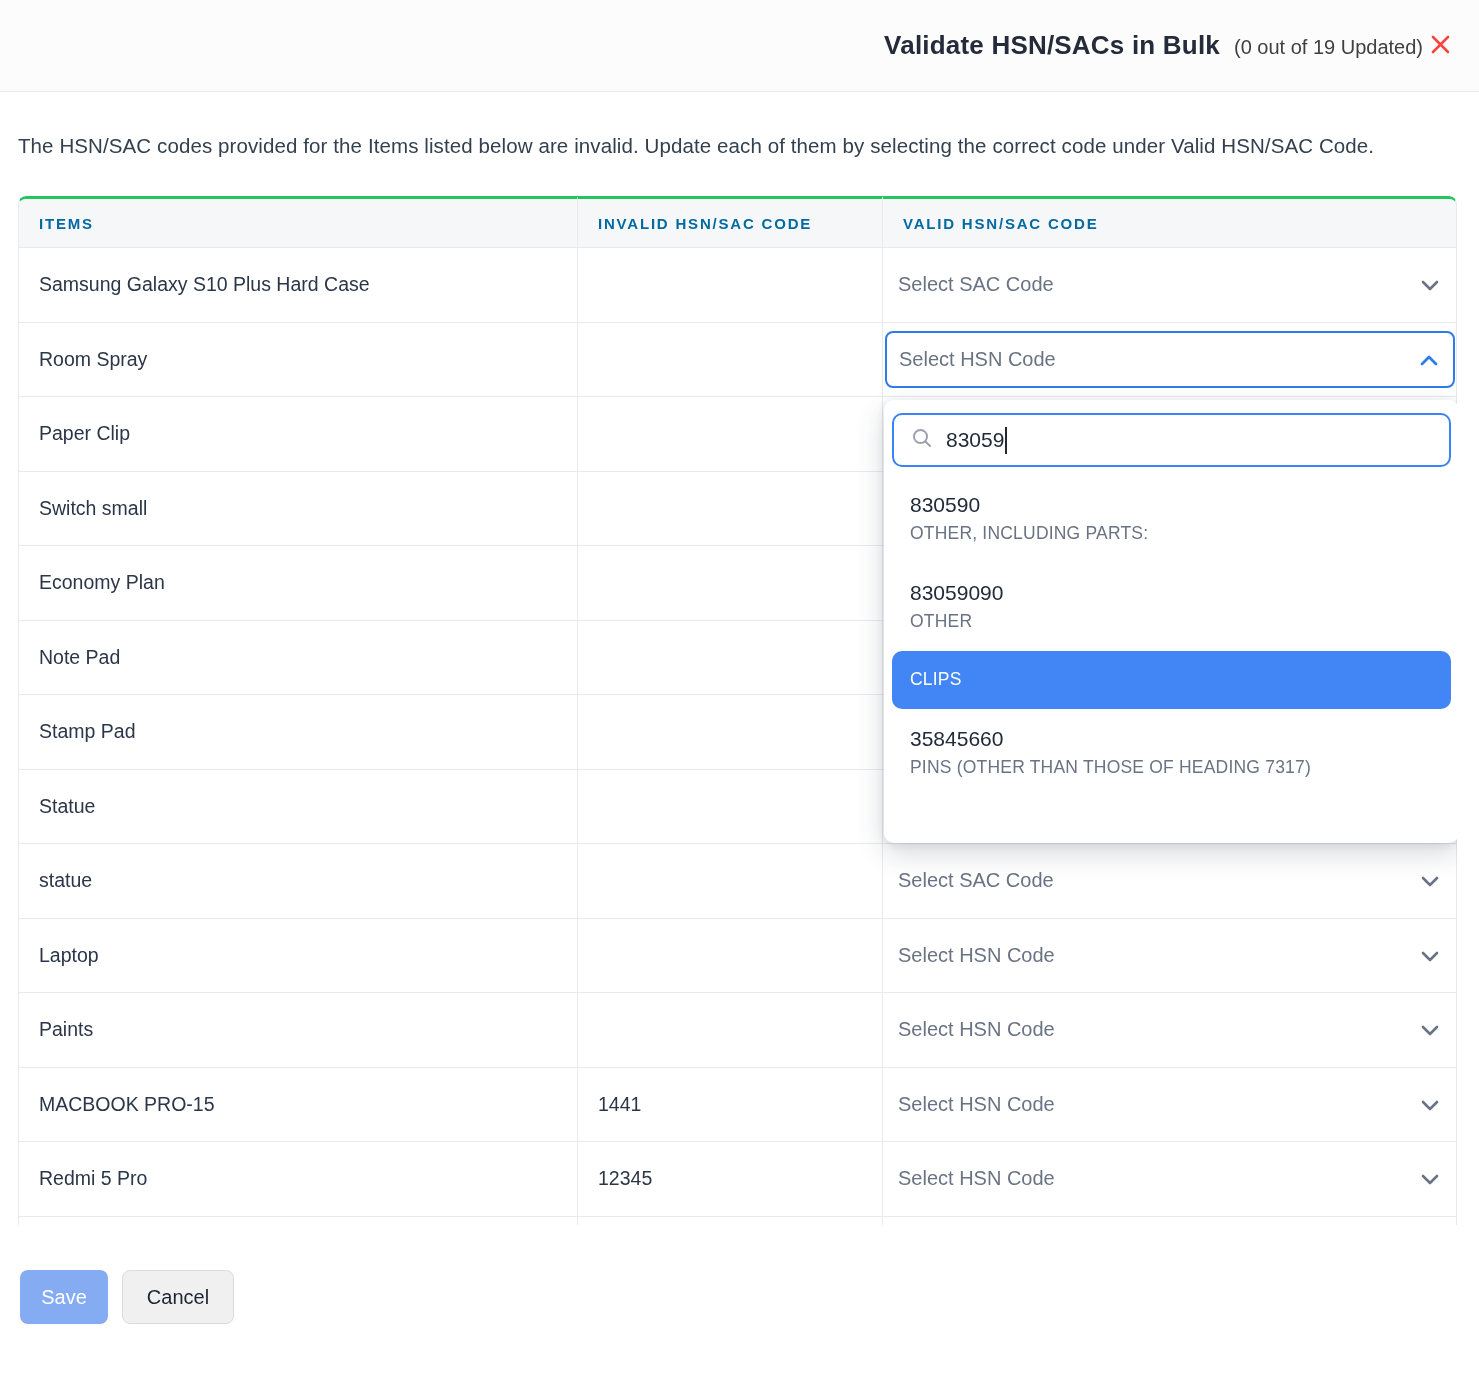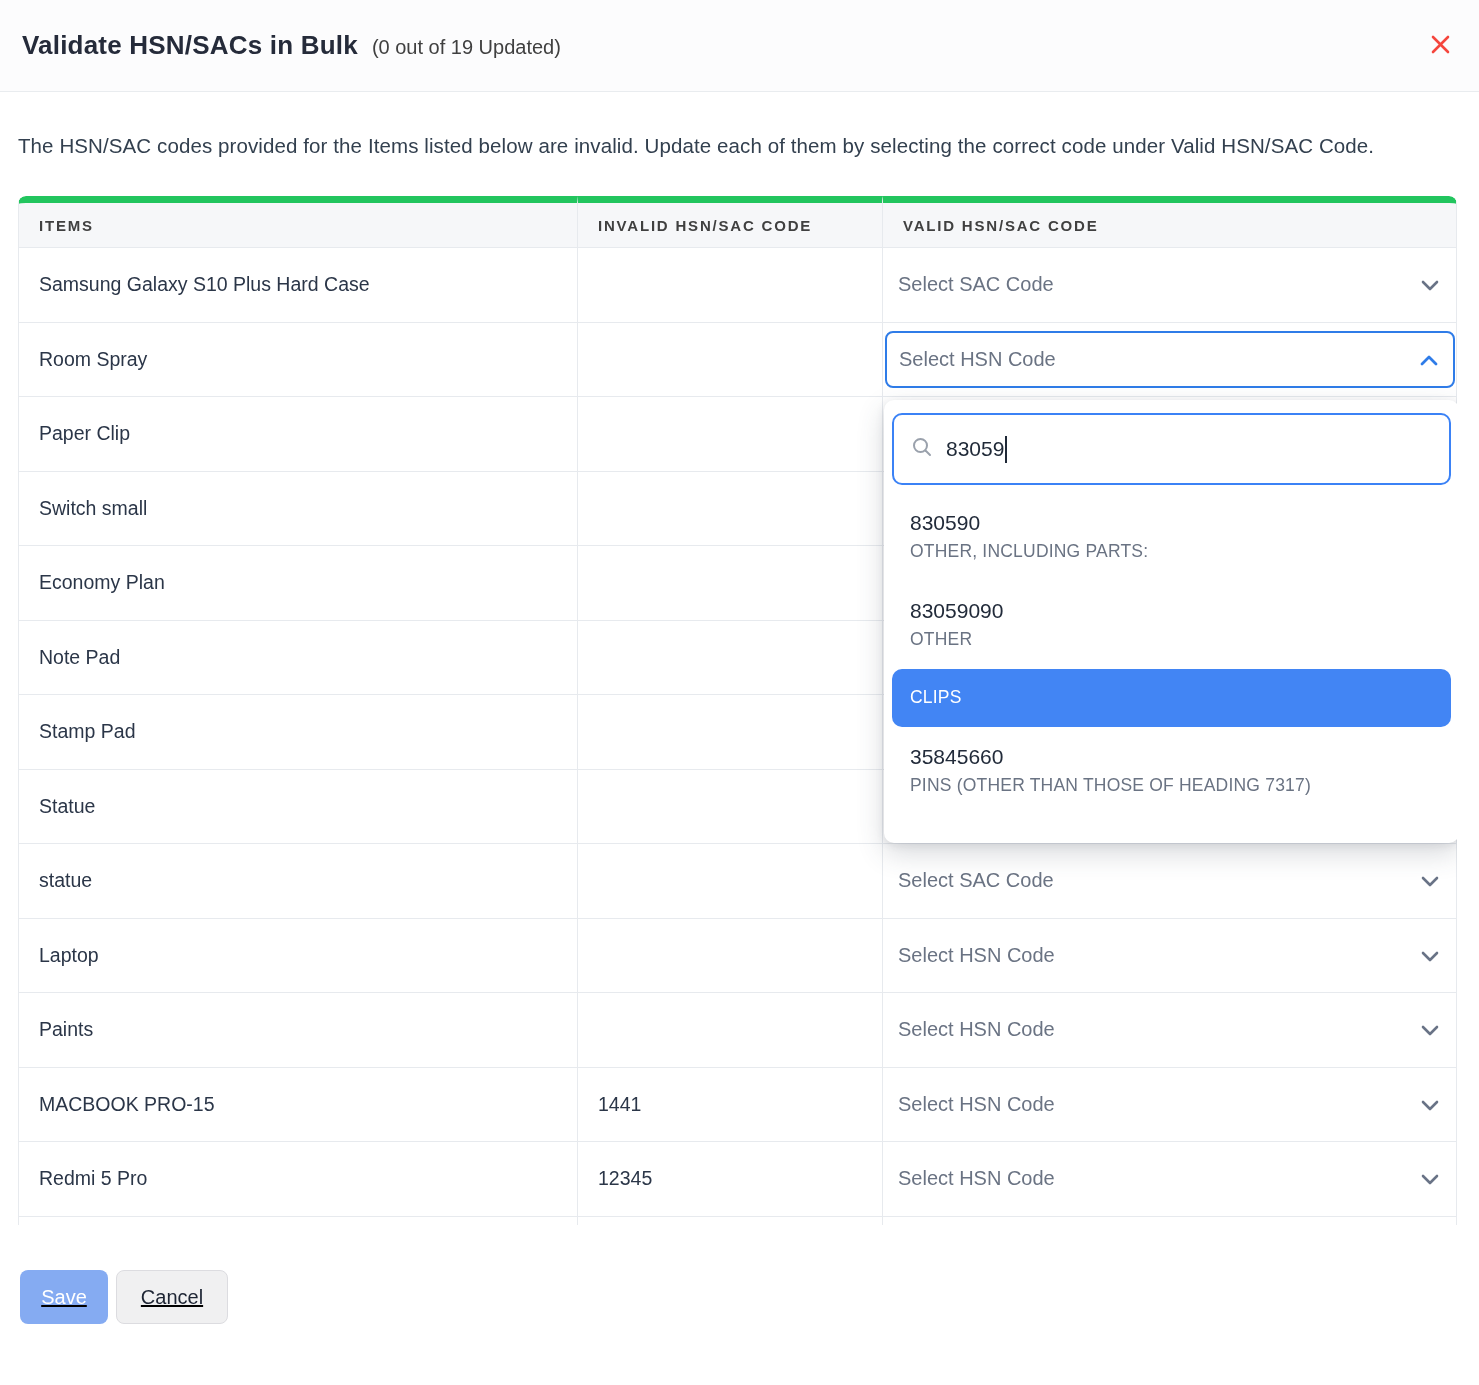--- a/index.html
+++ b/index.html
@@ -3,40 +3,40 @@
 <meta charset="utf-8">
 <style>
   * { margin: 0; padding: 0; box-sizing: border-box; }
   html, body { width: 1479px; height: 1385px; background: #ffffff; overflow: hidden;
     font-family: "Liberation Sans", "DejaVu Sans", sans-serif; }
 
   .modal { position: relative; width: 1479px; height: 1385px; background: #fff; }
 
   
   .modal-header { height: 92px; background: #fcfcfd; border-bottom: 1px solid #e9ecef;
-    display: flex; align-items: center; justify-content: space-between; padding: 0 22px; }
+    display: flex; align-items: center; justify-content: flex-end; padding: 0 22px; }
   .title-wrap { display: flex; align-items: baseline; gap: 14px; }
   .modal-title { font-size: 26px; font-weight: 700; color: #252b3a; letter-spacing: 0.2px; }
   .modal-counter { font-size: 20px; font-weight: 400; color: #404040; }
   .close-btn { width: 34px; height: 34px; display: flex; align-items: center; justify-content: center;
     cursor: pointer; background: transparent; border: none; }
 
   
   .description { margin: 33px 18px 0 18px; width: 1430px; font-size: 20.5px; color: #33404f;
     line-height: 41px; letter-spacing: 0.1px; }
 
   
   .table-wrap { position: relative; margin: 30px 18px 0 18px; width: 1439px; height: 1029px;
     overflow: hidden; border-radius: 8px 8px 0 0; }
   table { border-collapse: separate; border-spacing: 0; table-layout: fixed; width: 1439px; }
   col.c1 { width: 559px; } col.c2 { width: 305px; } col.c3 { width: 575px; }
   th, td { border-bottom: 1px solid #e7eaee; }
   th { height: 52px; background: #f6f7f9; text-align: left; vertical-align: middle;
-       font-size: 15px; font-weight: 700; letter-spacing: 1.8px; color: #404040; padding: 0 0 0 20px;
-       border-top: 7px solid #22c55e; }
+       font-size: 15px; font-weight: 700; letter-spacing: 1.8px; color: #0369a1; padding: 0 0 0 20px;
+       border-top: 3px solid #22c55e; }
   th:first-child { border-left: 1px solid #e7eaee; border-top-left-radius: 8px; }
   th.col-valid { border-right: 1px solid #e7eaee; border-top-right-radius: 8px; }
   th:nth-child(2), td:nth-child(2) { border-left: 1px solid #e7eaee; margin-left: 46px; }
   th:nth-child(3), td:nth-child(3) { border-left: 1px solid #e7eaee; }
   td:first-child { border-left: 1px solid #e7eaee; }
   td:last-child { border-right: 1px solid #e7eaee; }
   td { height: 74.5px; vertical-align: middle; font-size: 19.5px; color: #2b3648; padding: 0 0 0 20px; }
   td.valid-cell { padding: 0; }
   tr.sliver td { height: 40px; border-bottom: none; }
 
@@ -45,35 +45,35 @@
   .select-label { font-size: 20px; color: #6a7383; }
   .select-field.open { height: 57px; margin: 0 1px 0 2px; border: 2px solid #2f7ce8;
     border-radius: 8px; background: #fff; padding: 0 15px 0 12px; }
 
   .chev { flex: 0 0 auto; }
 
   
   .dropdown-panel { position: absolute; left: 866px; top: 204px; width: 575px; height: 443px;
     background: #ffffff; border-radius: 10px;
     box-shadow: 0 10px 28px rgba(54,63,82,0.20), 0 2px 8px rgba(54,63,82,0.10); z-index: 5; }
-  .search-box { margin: 13px 8px 0 8px; height: 72px; border: 2px solid #3b82f6; border-radius: 10px;
+  .search-box { margin: 13px 8px 0 8px; height: 54px; border: 2px solid #3b82f6; border-radius: 10px;
     display: flex; align-items: center; padding: 0 14px 0 17px; background: #fff; }
   .search-text { margin-left: 13px; font-size: 21px; color: #1f2937; }
   .caret { display: inline-block; width: 2px; height: 27px; background: #1f2937;
     vertical-align: middle; margin-left: 1px; }
   .options { margin-top: 8px; }
   .option { padding: 15px 26px 16px 26px; cursor: pointer; }
   .option .opt-code { font-size: 21px; color: #222b3a; line-height: 30px; }
   .option .opt-desc { font-size: 17.5px; color: #6a7383; line-height: 27px; letter-spacing: 0.2px; }
   .option.highlighted { margin: 0 8px; padding: 15px 18px 16px 18px; background: #4285f4;
     border-radius: 10px; }
   .option.highlighted .opt-code, .option.highlighted .opt-desc { color: #ffffff; }
 
   
-  .modal-footer { display: flex; gap: 8px; margin: 45px 0 0 20px; text-decoration: underline; }
+  .modal-footer { display: flex; gap: 14px; margin: 45px 0 0 20px; }
   .btn { height: 54px; border-radius: 8px; font-size: 20px; display: flex; align-items: center;
     justify-content: center; cursor: pointer; font-family: inherit; }
   .btn-save { width: 88px; background: #85abf2; color: #ffffff; border: none; }
   .btn-cancel { width: 112px; background: #f0f0f1; color: #1d2433; border: 1px solid #dcdce0; }
 </style>
 </head>
 <body>
 
 <div class="modal">
 

